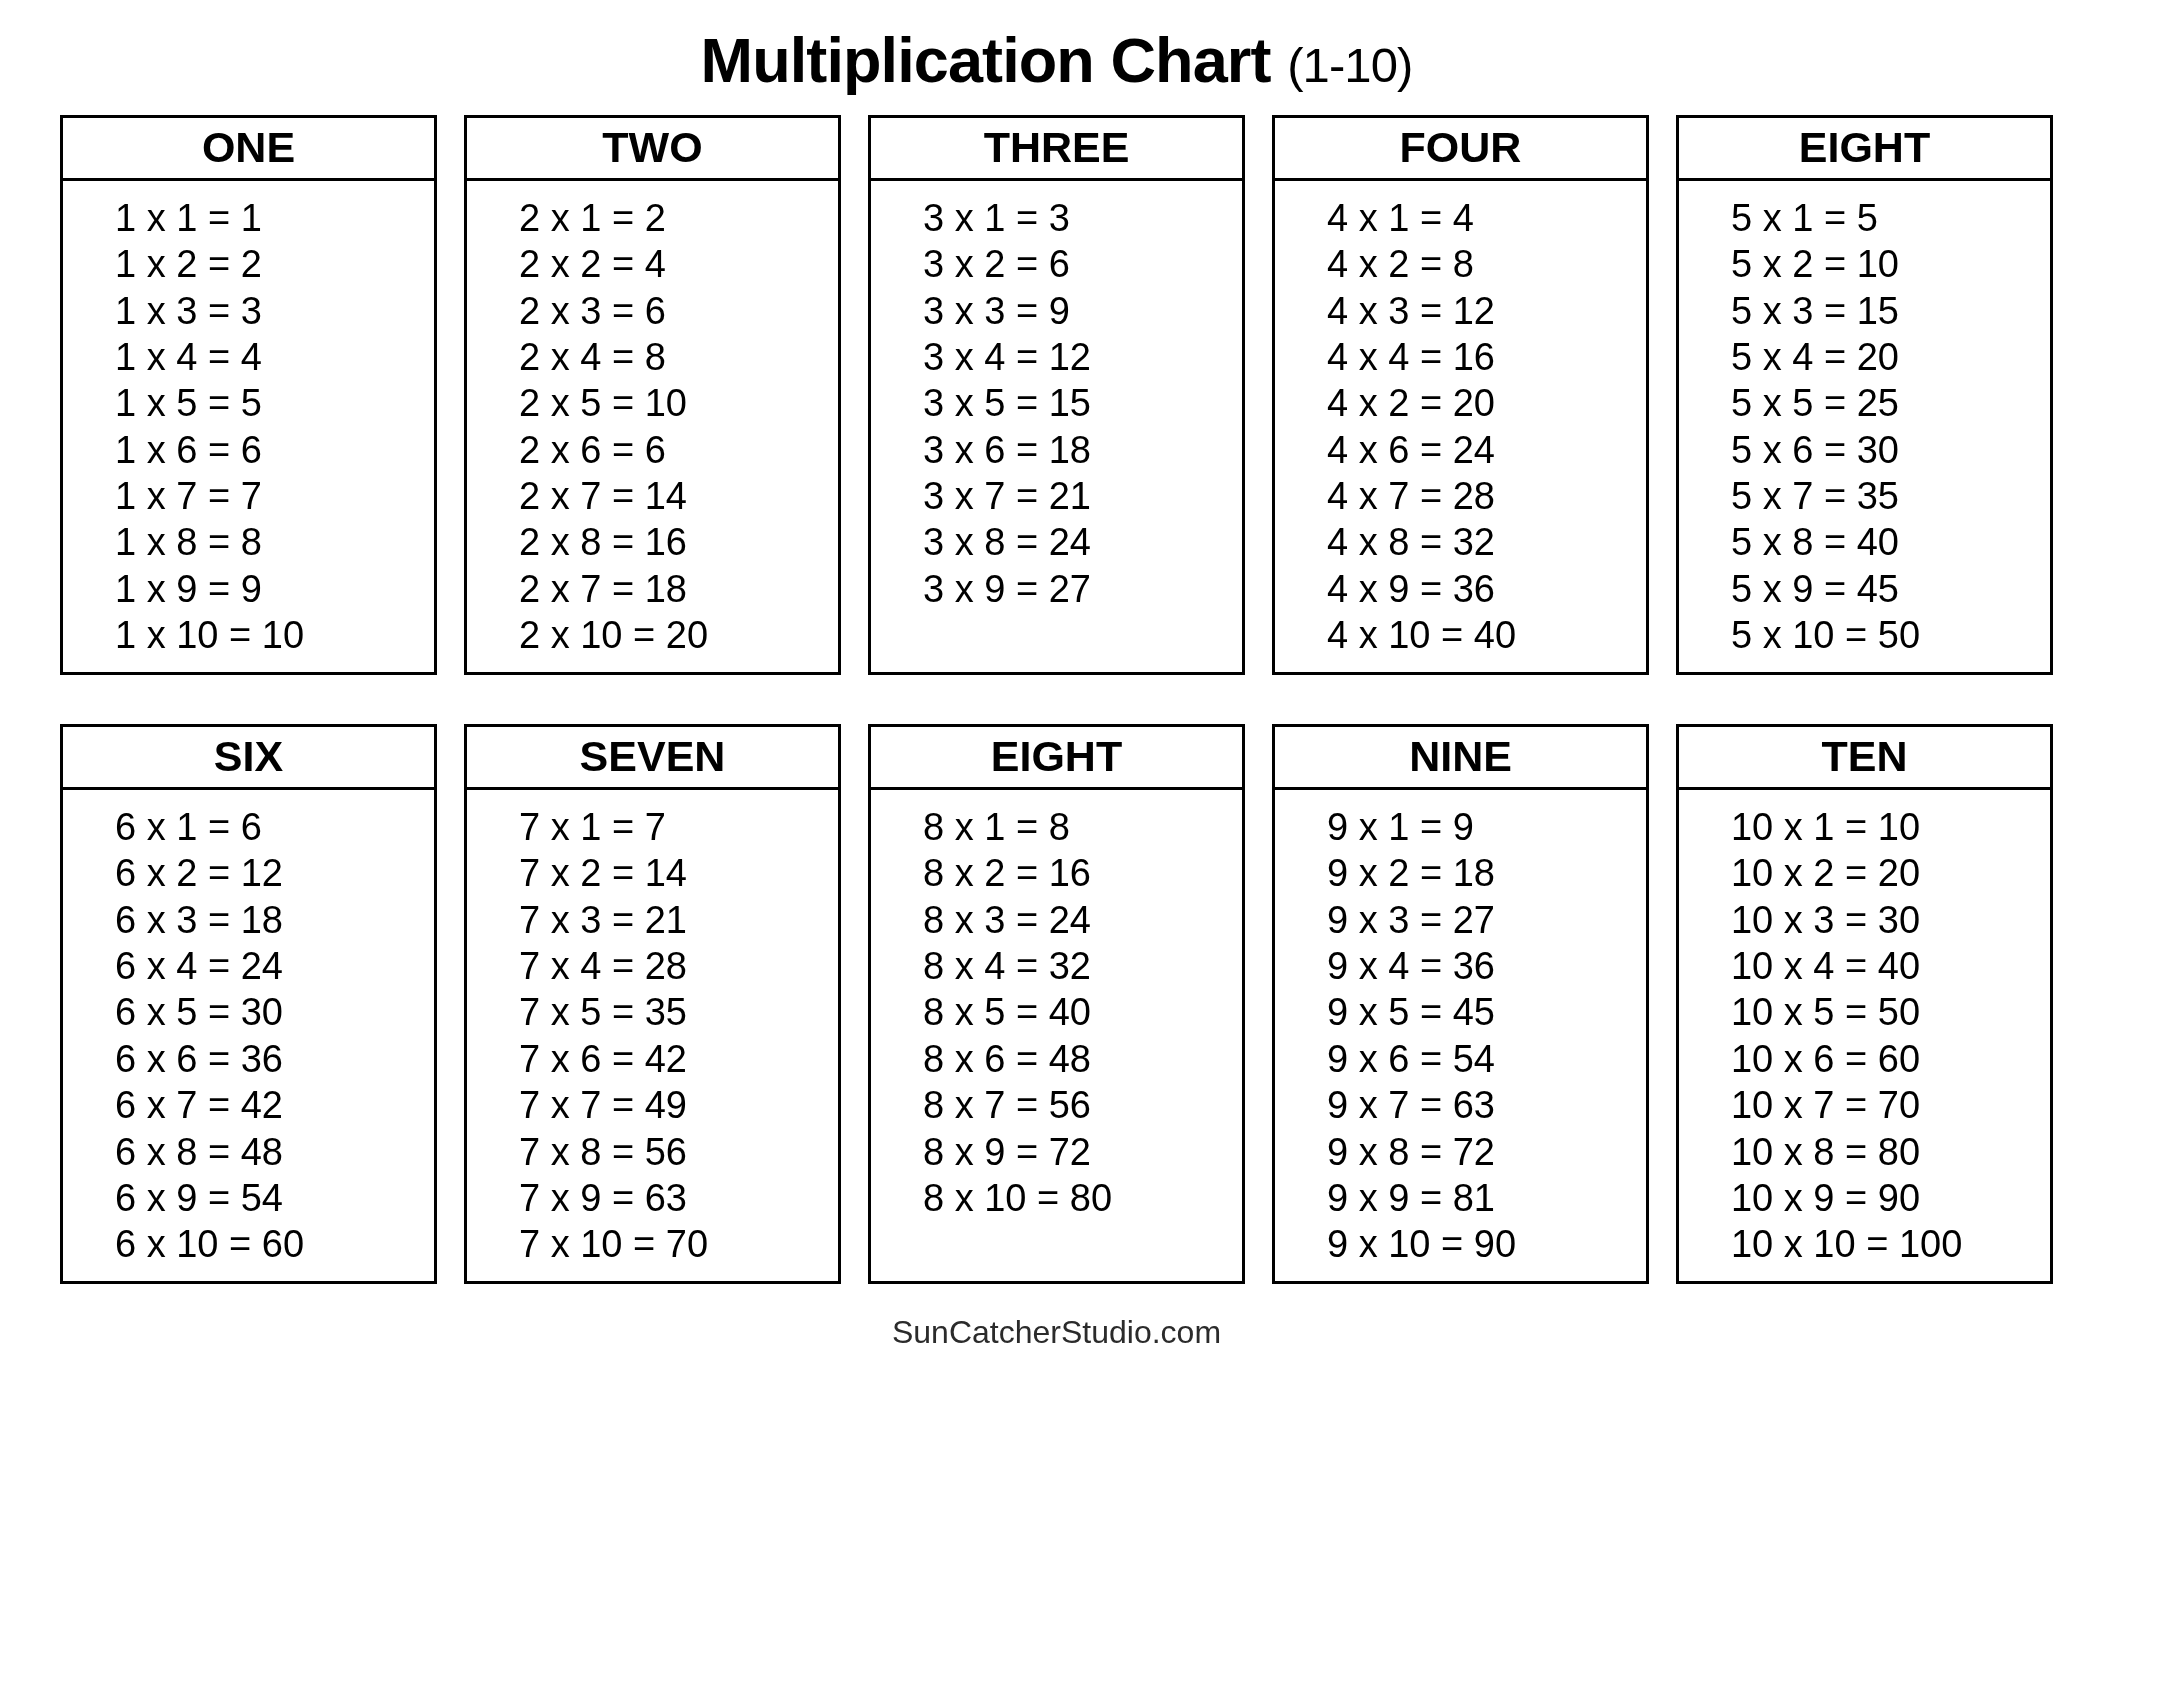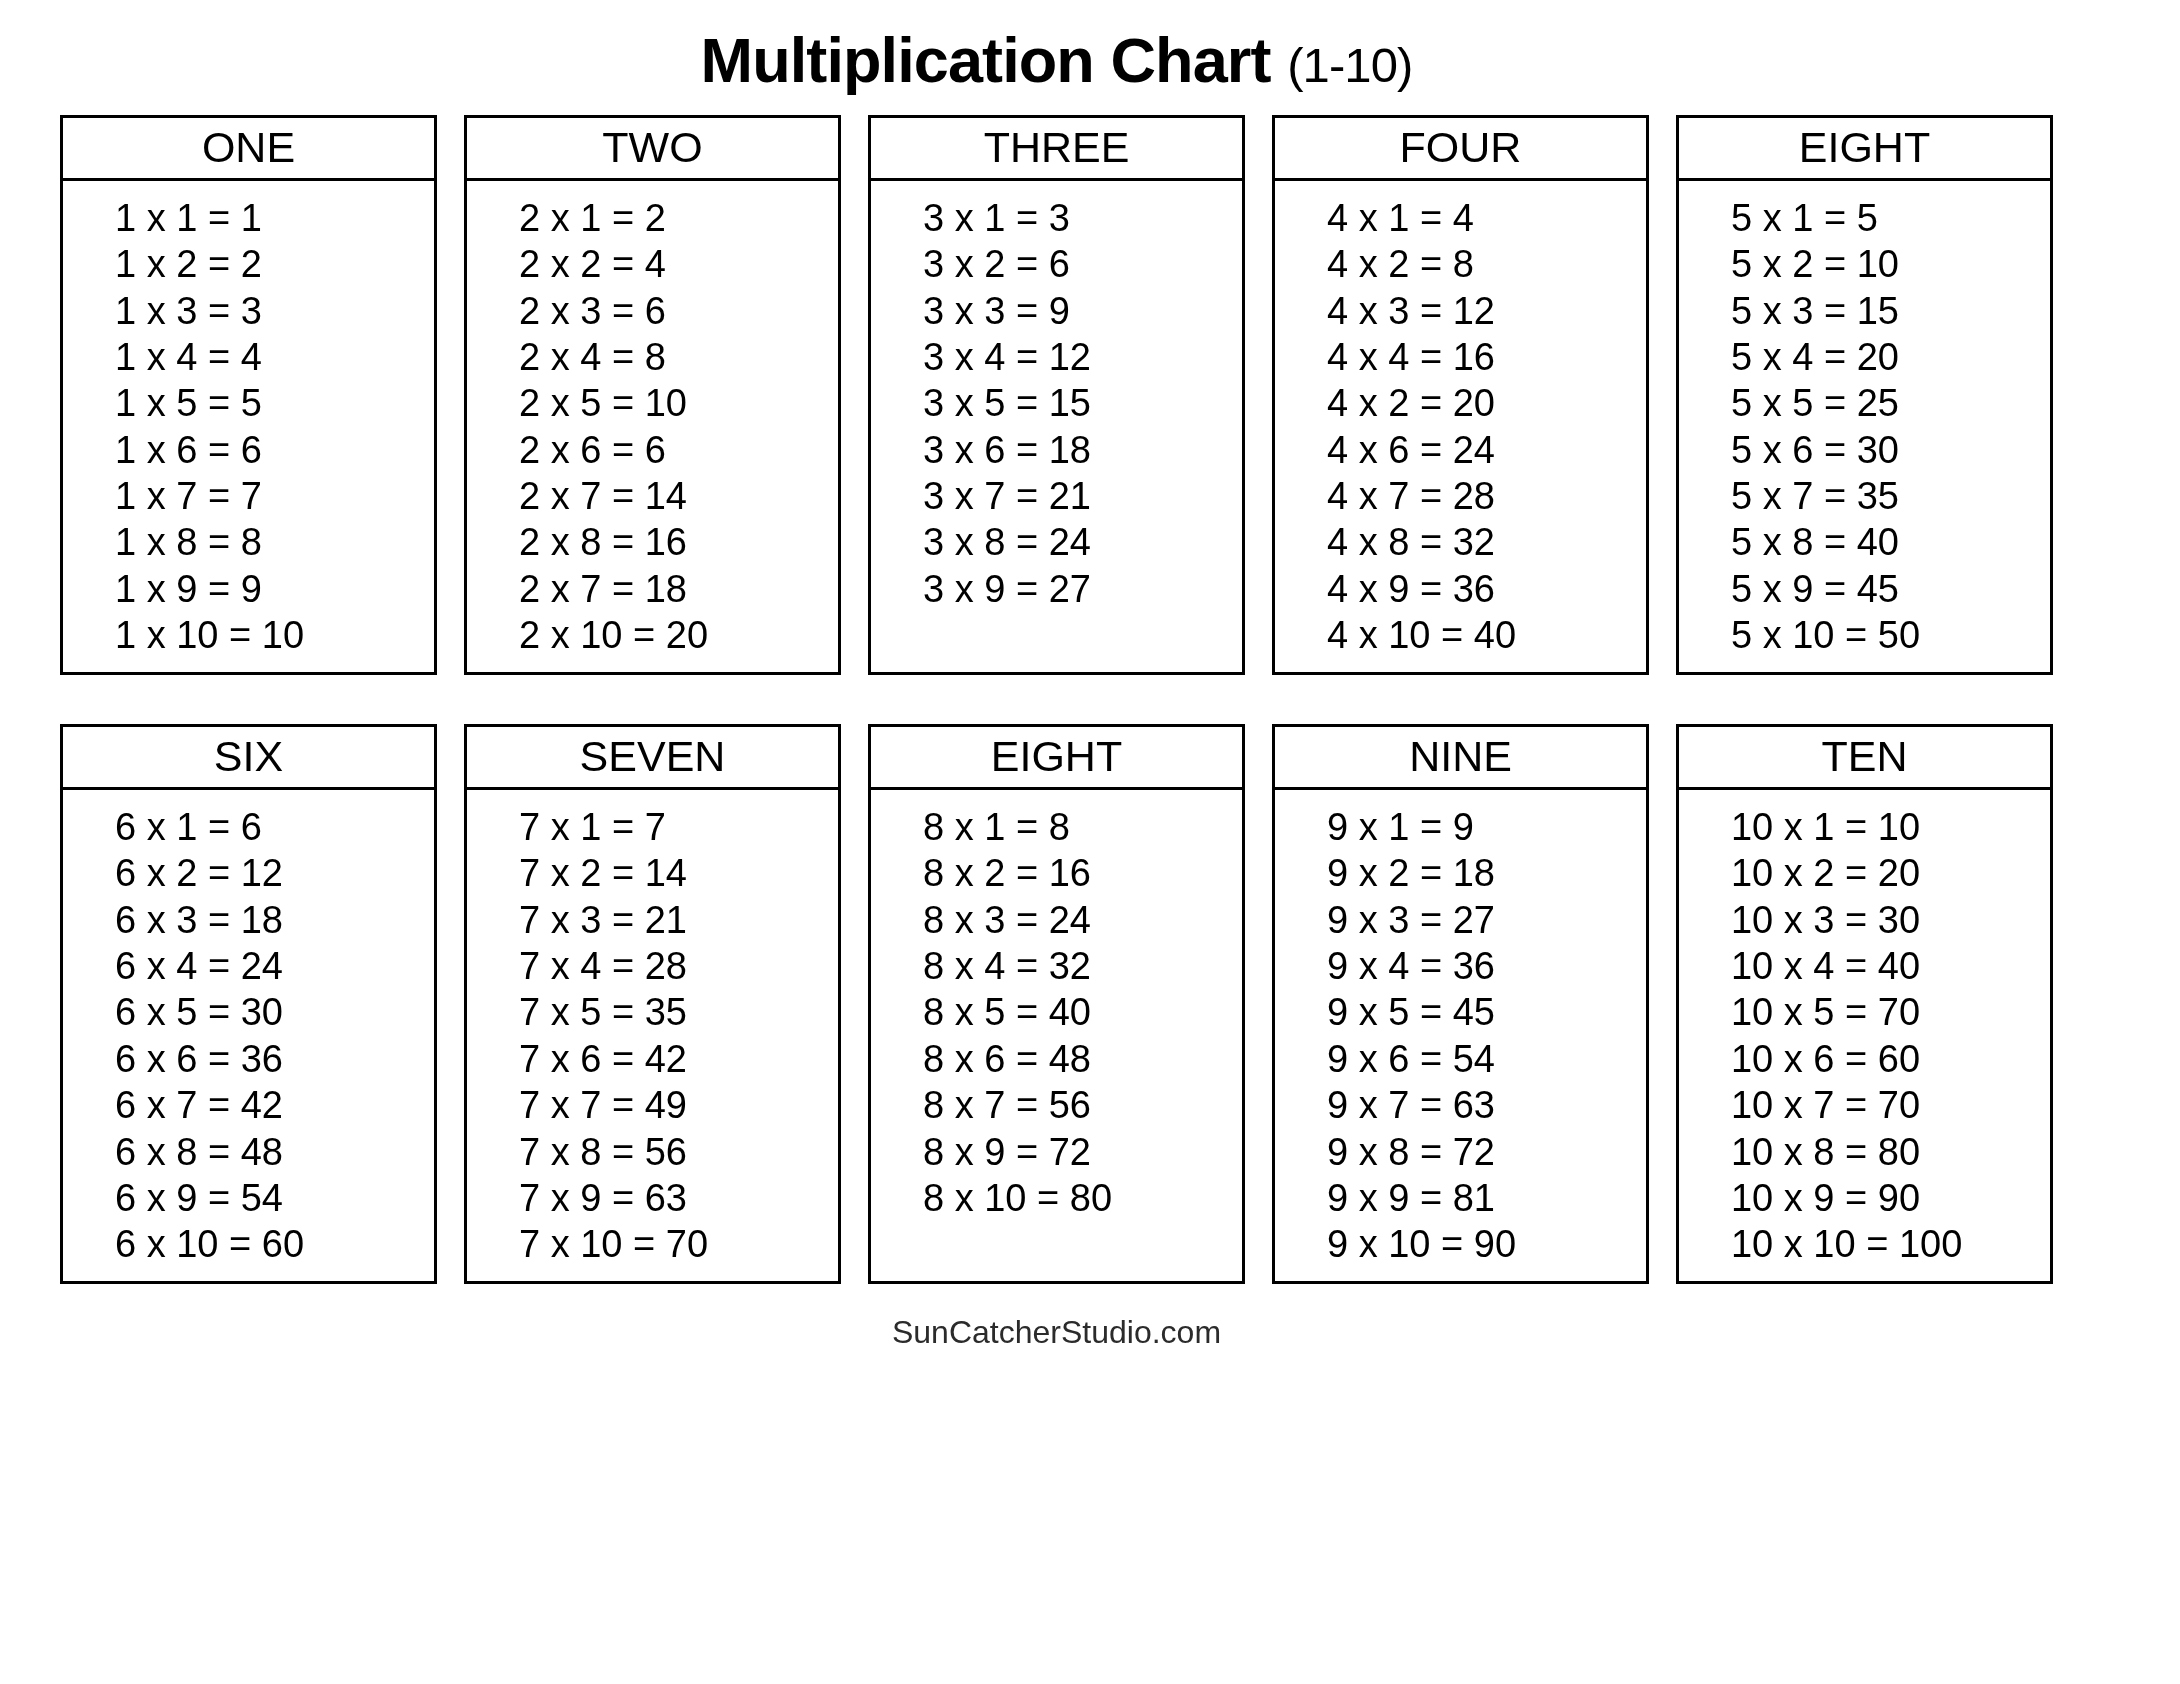--- a/index.html
+++ b/index.html
@@ -41,21 +41,21 @@
   }
   .card {
     flex: 1 1 0;
     border: 3.4px solid #000000;
     box-sizing: border-box;
     background: #ffffff;
   }
   .card-header {
     text-align: center;
     font-size: 43px;
-    font-weight: normal;
+    font-weight: bold;
     padding: 6.8px 0 8.5px 0;
     border-bottom: 3.4px solid #000000;
     line-height: 1.05;
   }
   .card-body {
     padding: 13.6px 0 13.6px 0;
   }
   .row-line {
     font-size: 38px;
     line-height: 1.22;
@@ -227,21 +227,21 @@
       </div>
     </div>
 
     <div class="card">
       <div class="card-header">TEN</div>
       <div class="card-body">
         <div class="row-line">10 x 1 = 10</div>
         <div class="row-line">10 x 2 = 20</div>
         <div class="row-line">10 x 3 = 30</div>
         <div class="row-line">10 x 4 = 40</div>
-        <div class="row-line">10 x 5 = 70</div>
+        <div class="row-line">10 x 5 = 50</div>
         <div class="row-line">10 x 6 = 60</div>
         <div class="row-line">10 x 7 = 70</div>
         <div class="row-line">10 x 8 = 80</div>
         <div class="row-line">10 x 9 = 90</div>
         <div class="row-line">10 x 10 = 100</div>
       </div>
     </div>
 
   </div>
 

